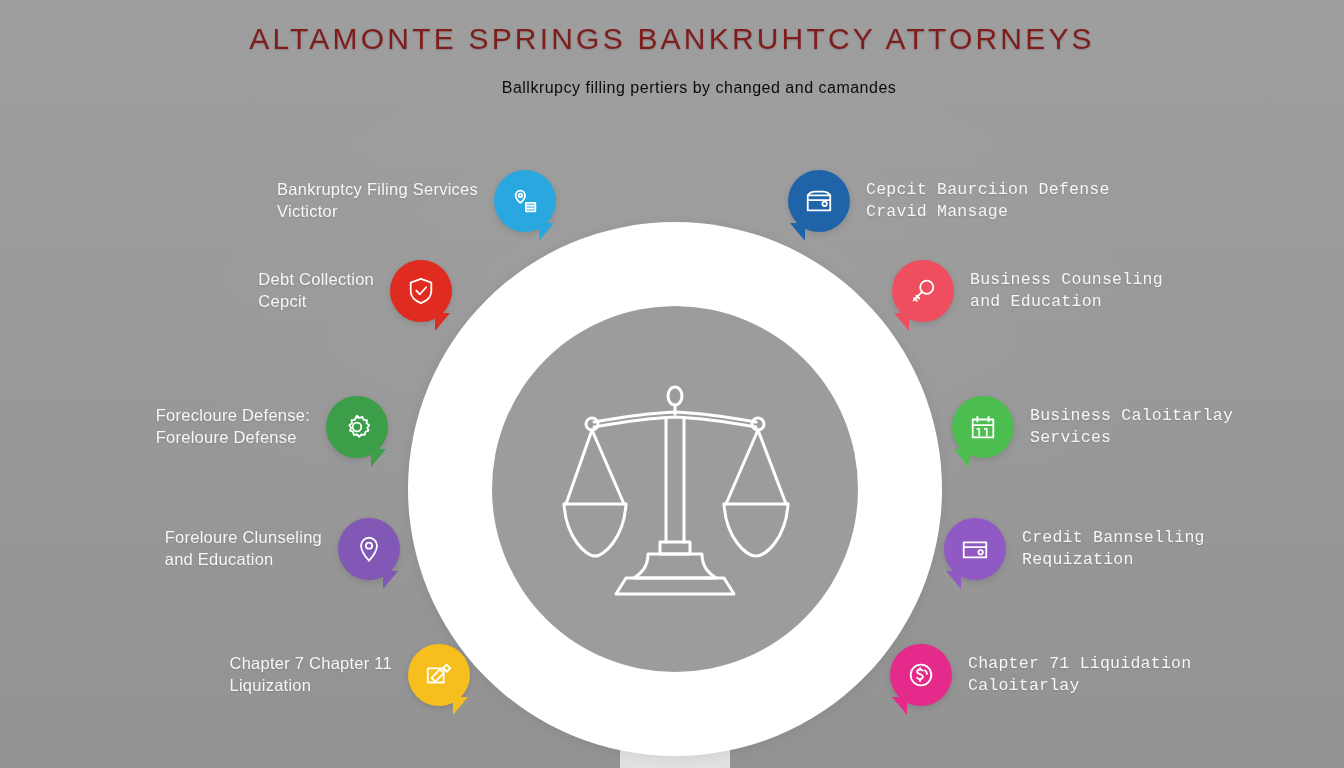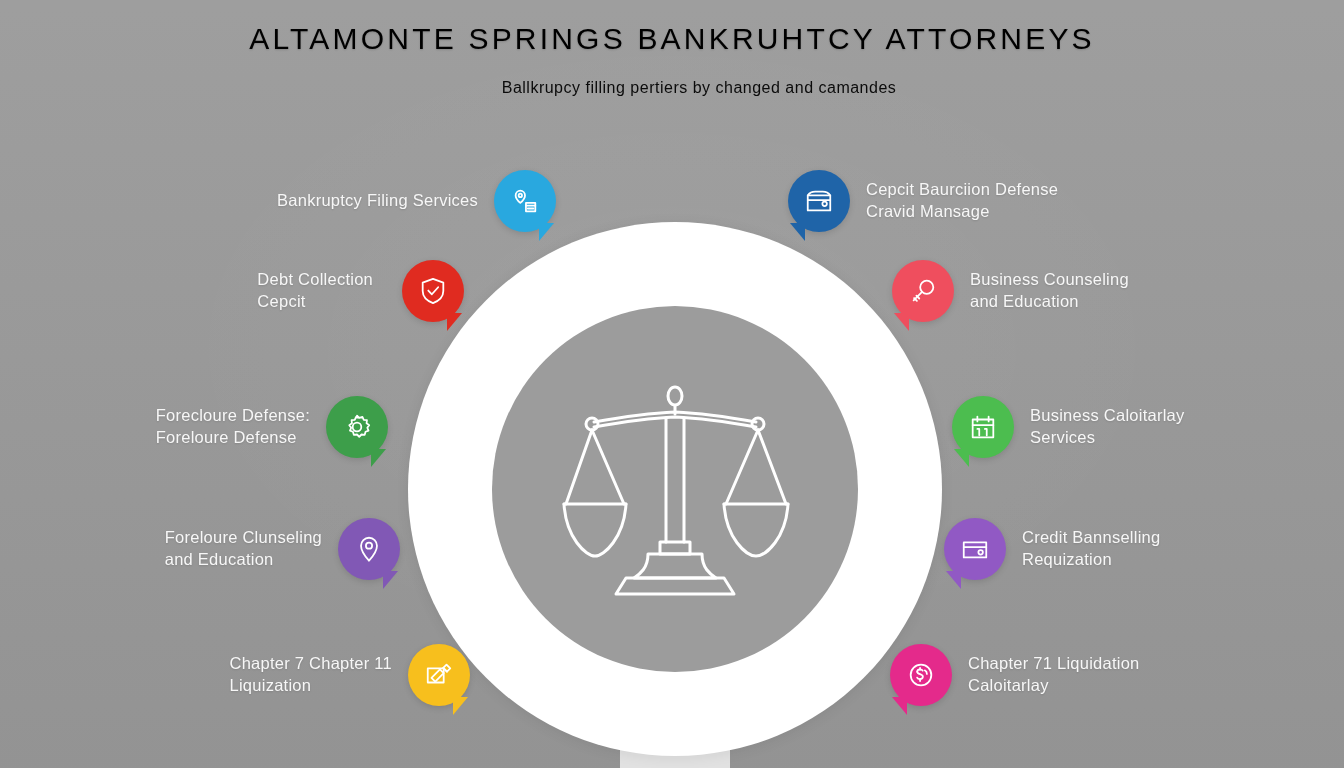--- a/index.html
+++ b/index.html
@@ -36,21 +36,21 @@
     z-index: 0;
   }
 
   
   .title {
     position: absolute;
     top: 22px;
     left: 0;
     width: 1344px;
     text-align: center;
-    color: #000000;
+    color: #7f1d1d;
     font-size: 30px;
     letter-spacing: 3.2px;
     font-weight: 400;
     white-space: nowrap;
     text-shadow: 0 1px 2px rgba(0,0,0,0.16);
     z-index: 6;
   }
   .subtitle {
     position: absolute;
     top: 79px;
@@ -113,21 +113,21 @@
   }
 
   
   .node {
     position: absolute;
     display: flex;
     align-items: center;
     z-index: 5;
   }
   .node.left  { flex-direction: row; justify-content: flex-end; }
-  .node.right { flex-direction: row; justify-content: flex-start; }
+  .node.right { flex-direction: row; justify-content: flex-start; font-family: Liberation Mono, monospace; }
 
   .node-label {
     color: #f7f7f7;
     font-size: 16.5px;
     line-height: 1.32;
     letter-spacing: 0.25px;
     white-space: nowrap;
     text-shadow: 0 1px 2px rgba(0,0,0,0.13);
   }
   .node.left .node-label  { text-align: left;  margin-right: 16px; }
@@ -167,21 +167,21 @@
   .bubble .ico line, .bubble .ico polyline, .bubble .ico polygon {
     stroke: #ffffff;
     stroke-width: 1.9;
     fill: none;
     stroke-linecap: round;
     stroke-linejoin: round;
   }
 
   
   #node-l1 { left: 0;   top: 170px; width: 556px; }
-  #node-l2 { left: 12px;   top: 260px; width: 452px; gap: 13px; }
+  #node-l2 { left: 0;   top: 260px; width: 452px; }
   #node-l3 { left: 0;   top: 396px; width: 388px; }
   #node-l4 { left: 0;   top: 518px; width: 400px; }
   #node-l5 { left: 0;   top: 644px; width: 438px; padding-left: 32px; }
 
   
   #node-r1 { left: 788px;  top: 170px; width: 556px; }
   #node-r2 { left: 892px;  top: 260px; width: 452px; }
   #node-r3 { left: 952px;  top: 396px; width: 392px; }
   #node-r4 { left: 944px;  top: 518px; width: 400px; }
   #node-r5 { left: 890px;  top: 644px; width: 454px; }
@@ -229,20 +229,21 @@
       <path d="M100 164 L130 164 L130 176 L100 176 Z"></path>
 
       <path d="M88 176 C88 190, 80 196, 74 200 L156 200 C150 196, 142 190, 142 176 Z"></path>
       <path d="M66 200 L164 200 L174 216 L56 216 Z"></path>
     </svg>
   </div>
 
   <div class="node left" id="node-l1">
     <div class="node-label">
       <div>Bankruptcy Filing Services</div>
+      <div>Victictor</div>
     </div>
     <div class="bubble tail-br" style="background:#29a8df">
       <span class="tail" style="border-left-color:#29a8df"></span>
       <svg class="ico" viewBox="0 0 32 32">
         <path d="M11 5 a5 5 0 0 1 5 5 c0 3.6 -5 8 -5 8 s-5 -4.4 -5 -8 a5 5 0 0 1 5 -5 z"></path>
         <circle cx="11" cy="10" r="1.8"></circle>
         <path d="M17 18 h10 v9 h-10 z"></path>
         <path d="M17 21 h10"></path>
         <path d="M19 24 h6"></path>
       </svg>

